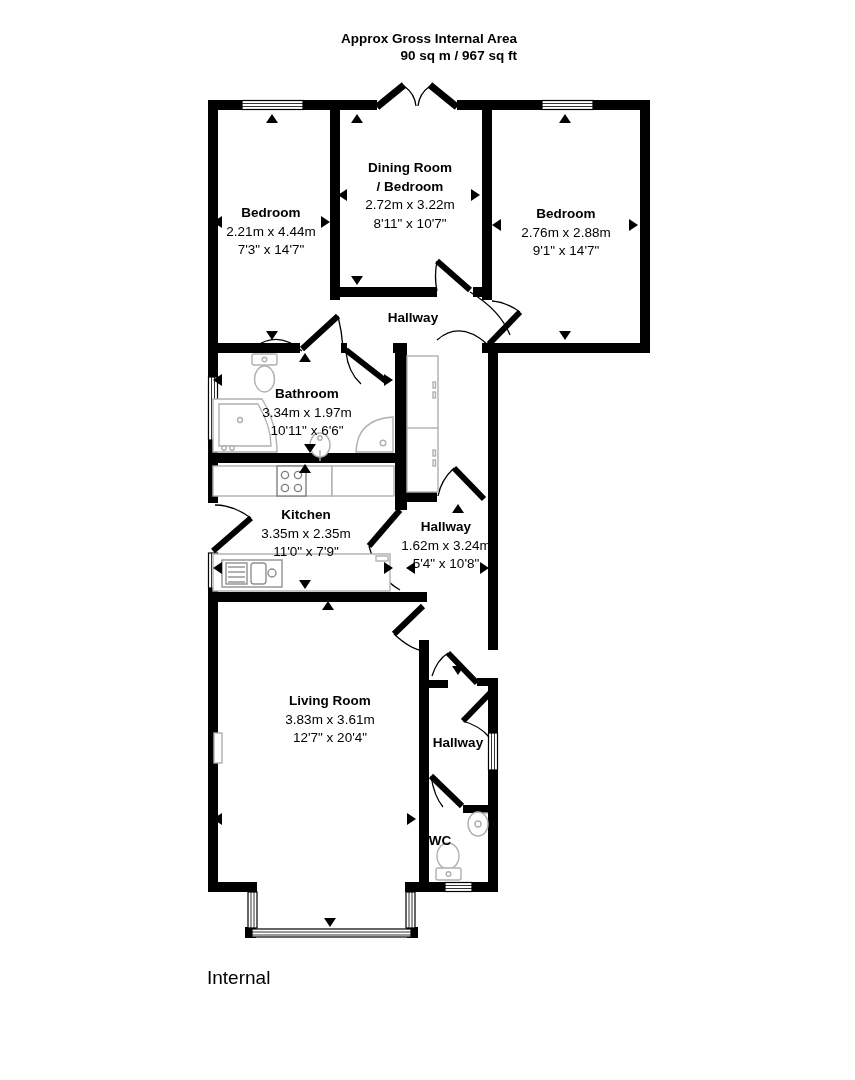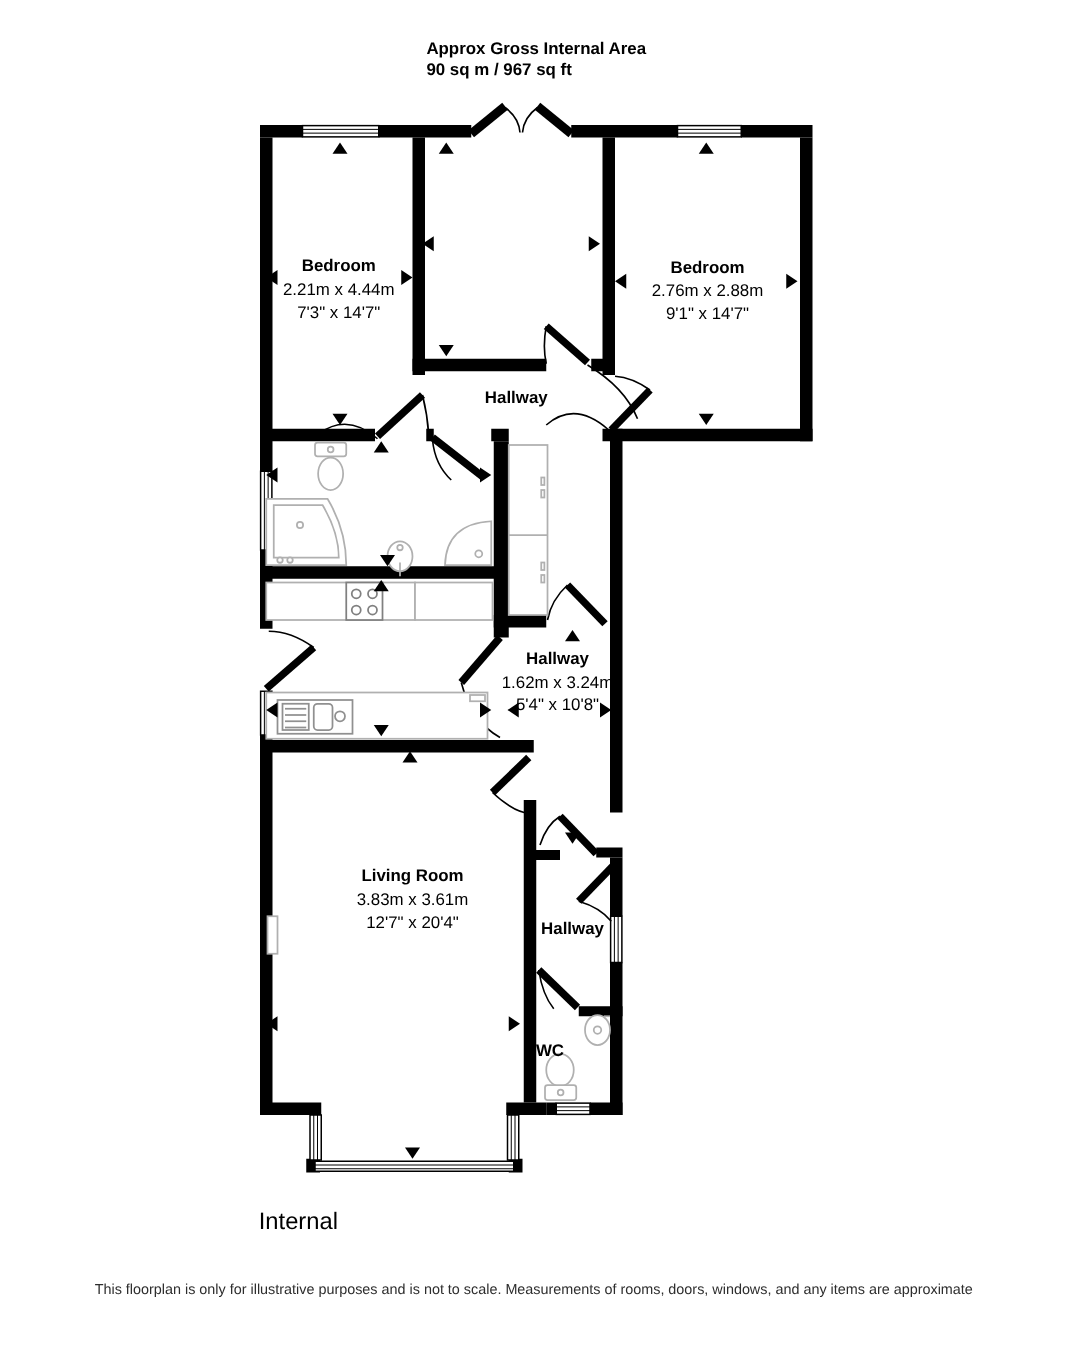--- a/index.html
+++ b/index.html
@@ -1,21 +1,21 @@
 <!DOCTYPE html>
 <html><head>
 <meta charset="utf-8">
 <style>
   html,body{margin:0;padding:0;background:#fff;}
   #page{position:relative;width:855px;height:1080px;background:#ffffff;overflow:hidden;
         font-family:"Liberation Sans","DejaVu Sans",sans-serif;color:#000;}
   #plan-svg{position:absolute;left:0;top:0;}
   .title-block{position:absolute;left:429px;top:30px;transform:translateX(-50%);
 Internal    text-align:center;font-weight:bold;font-size:13.5px;line-height:17px;white-space:nowrap;}
-  .title-block span{display:block;}
+  .title-block span{display:block;text-align:right;}
   .room-label{position:absolute;transform:translateX(-50%);text-align:center;
     font-size:13.5px;line-height:18.5px;white-space:nowrap;}
   .room-label .rname{font-weight:bold;display:block;}
   .room-label .rdim{display:block;}
   .caption{position:absolute;left:207px;top:966px;font-size:19px;line-height:24px;}
   .disclaimer{position:absolute;left:427px;top:1024px;transform:translateX(-50%);
     width:760px;text-align:center;font-size:11.5px;line-height:16px;color:#2d2d2d;}
   .disclaimer span{display:block;}
 </style>
 </head>
@@ -305,32 +305,48 @@
       <path d="M407,813 v12 l9,-6 z"></path>
     </g>
   </svg>
 
   <div class="room-label" style="left:271px;top:204px">
     <span class="rname">Bedroom</span>
     <span class="rdim">2.21m x 4.44m</span>
     <span class="rdim">7'3" x 14'7"</span>
   </div>
 
+  <div class="room-label" style="left:410px;top:159px">
+    <span class="rname">Dining Room</span>
+    <span class="rname">/ Bedroom</span>
+    <span class="rdim">2.72m x 3.22m</span>
+    <span class="rdim">8'11" x 10'7"</span>
+  </div>
 
   <div class="room-label" style="left:566px;top:205px">
     <span class="rname">Bedroom</span>
     <span class="rdim">2.76m x 2.88m</span>
     <span class="rdim">9'1" x 14'7"</span>
   </div>
 
   <div class="room-label" style="left:413px;top:309px">
     <span class="rname">Hallway</span>
   </div>
 
-
+  <div class="room-label" style="left:307px;top:385px">
+    <span class="rname">Bathroom</span>
+    <span class="rdim">3.34m x 1.97m</span>
+    <span class="rdim">10'11" x 6'6"</span>
+  </div>
+
+  <div class="room-label" style="left:306px;top:506px">
+    <span class="rname">Kitchen</span>
+    <span class="rdim">3.35m x 2.35m</span>
+    <span class="rdim">11'0" x 7'9"</span>
+  </div>
 
   <div class="room-label" style="left:446px;top:518px">
     <span class="rname">Hallway</span>
     <span class="rdim">1.62m x 3.24m</span>
     <span class="rdim">5'4" x 10'8"</span>
   </div>
 
   <div class="room-label" style="left:330px;top:692px">
     <span class="rname">Living Room</span>
     <span class="rdim">3.83m x 3.61m</span>
@@ -341,16 +357,15 @@
     <span class="rname">Hallway</span>
   </div>
 
   <div class="room-label" style="left:440px;top:832px">
     <span class="rname">WC</span>
   </div>
 
   <div class="caption">Internal</div>
 
   <div class="disclaimer">
-    <span>This floorplan is only for illustrative purposes and is not to scale. Measurements of rooms, doors, windows, and any items are approximate</span>
   </div>
 
 </div>
 
 </body></html>

